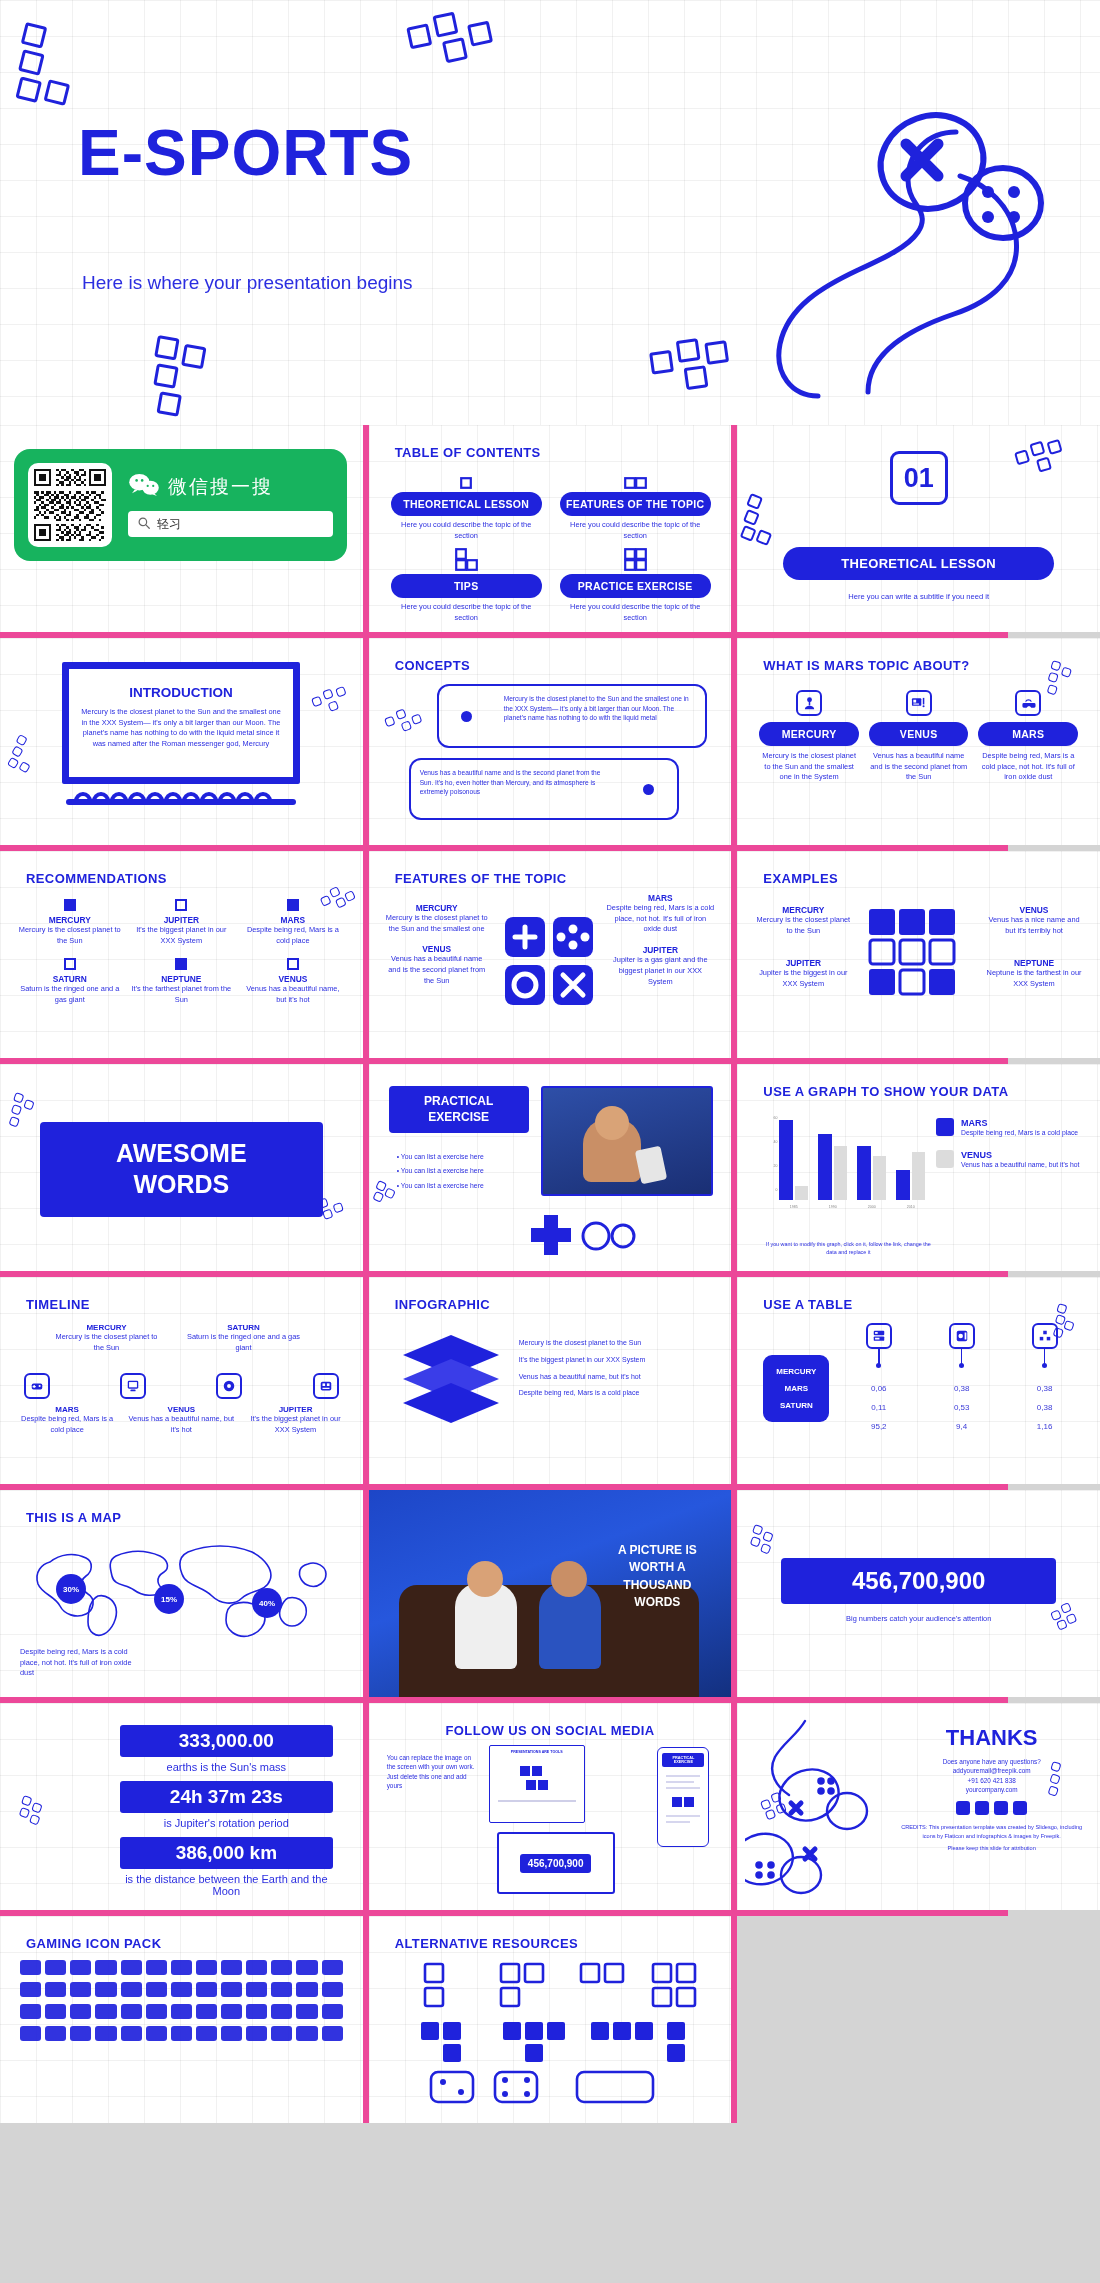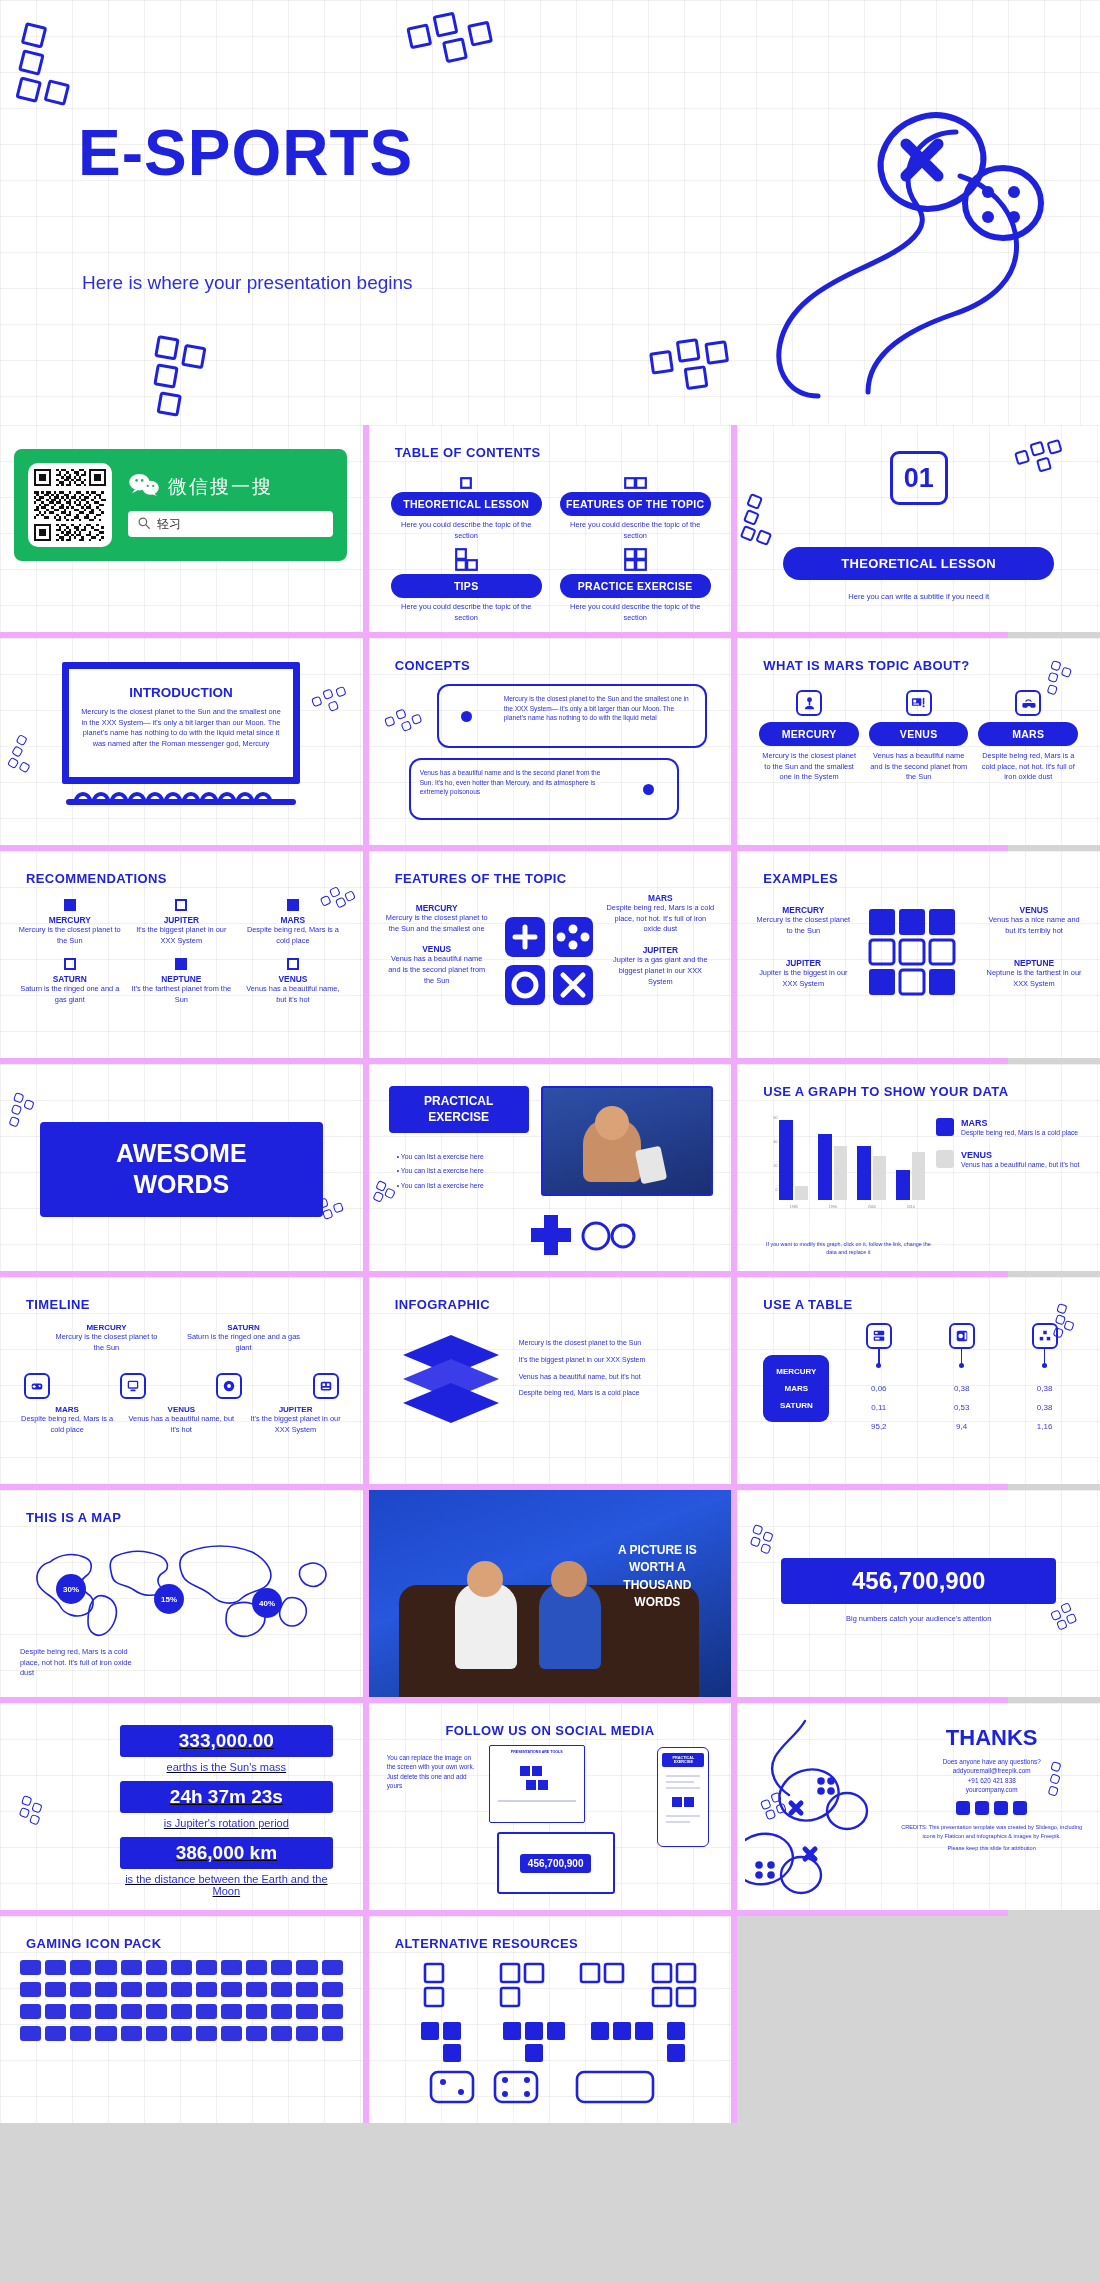--- a/index.html
+++ b/index.html
@@ -3,21 +3,21 @@
 <meta charset="utf-8">
 <style>
   * { box-sizing: border-box; margin: 0; padding: 0; }
   html, body {
     width: 1100px;
     background: #d4d4d4;
     font-family: "Liberation Sans", sans-serif;
   }
   body { width: 1100px; }
 
-  .page { width: 1008px; background: #f0abfc; }
+  .page { width: 1008px; background: #ec4899; }
 
   
   .grid-bg {
     background-color: #ffffff;
     background-image:
       linear-gradient(to right, rgba(0,0,0,0.055) 1px, transparent 1px),
       linear-gradient(to bottom, rgba(0,0,0,0.055) 1px, transparent 1px);
     background-size: 36px 36px;
     position: relative;
     overflow: hidden;
@@ -67,21 +67,21 @@
   .pill {
     background: #1f22dc; color: #fff; border-radius: 22px;
     font-size: 10.5px; font-weight: 800; text-align: center;
     padding: 6px 4px; letter-spacing: .3px;
   }
   .sm-txt { font-size: 7.4px; color: #2b2ee0; line-height: 1.45; text-align: center; }
 
   
   .wechat {
     position: absolute; left: 14px; top: 24px;
-    width: 333px; height: 112px; background: #17b35e; border-radius: 8px;
+    width: 333px; height: 112px; background: #17b35e; border-radius: 16px;
     display: flex; align-items: center; padding: 0 14px; gap: 16px;
   }
   .qr { width: 84px; height: 84px; background: #fff; border-radius: 10px; padding: 6px; }
   .qrimg { width: 100%; height: 100%; }
   .wx-right { flex: 1; }
   .wx-top { display: flex; align-items: center; gap: 8px; }
   .wx-label { color: #fff; font-size: 19px; letter-spacing: 2px; }
   .wx-search {
     margin-top: 10px; background: #fff; border-radius: 4px; height: 26px;
     display: flex; align-items: center; gap: 7px; padding: 0 10px;
@@ -1025,21 +1025,21 @@
 
     <div class="row">
 
       <div class="cell grid-bg">
         <div class="tetro xs" style="left:24px;top:92px;transform:rotate(20deg)">
           <i style="left:0;top:0"></i>
             <i style="left:12px;top:3px"></i>
             <i style="left:2px;top:12px"></i>
             <i style="left:14px;top:15px"></i>
         </div>
-        <div style="position:absolute;left:120px;right:30px;top:22px;text-decoration:underline;">
+        <div style="position:absolute;left:120px;right:30px;top:22px;">
           <div class="bignum">333,000.00</div>
           <div class="bigcap">earths is the Sun's mass</div>
           <div class="bignum">24h 37m 23s</div>
           <div class="bigcap">is Jupiter's rotation period</div>
           <div class="bignum">386,000 km</div>
           <div class="bigcap">is the distance between the Earth and the Moon</div>
         </div>
       </div>
 
       <div class="cell grid-bg">

